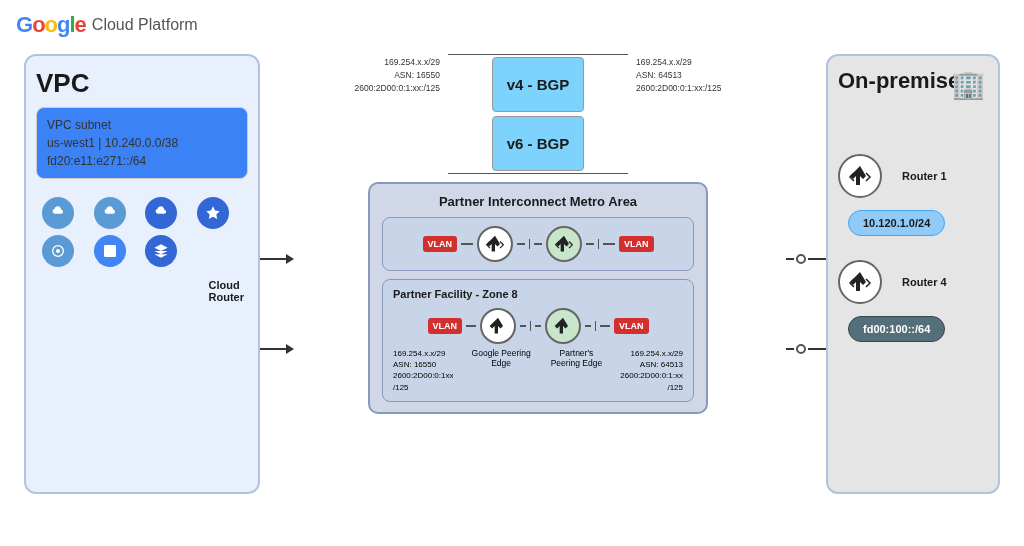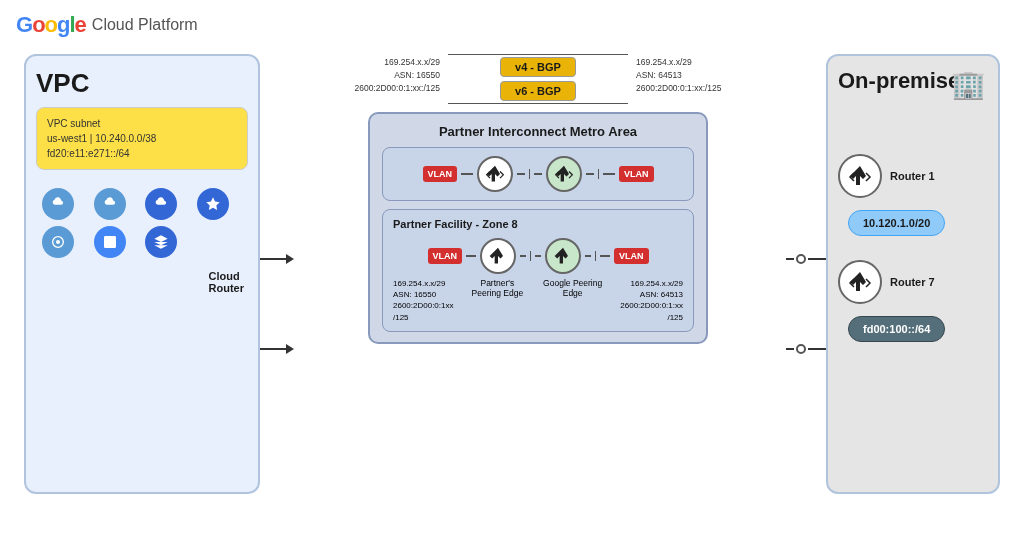--- a/index.html
+++ b/index.html
@@ -55,25 +55,25 @@
       position: relative;
       flex-shrink: 0;
     }
     .vpc-title {
       font-size: 26px;
       font-weight: 700;
       color: #1a1a1a;
       margin-bottom: 8px;
     }
     .vpc-subnet-box {
-      background: #fde047;
+      background: #3b82f6;
       border: 1px solid #ccc;
       border-radius: 8px;
       padding: 8px 10px;
-      font-size: 10px;
+      font-size: 12px;
       line-height: 1.5;
       color: #333;
       margin-bottom: 12px;
     }
     .icons-grid {
       display: grid;
       grid-template-columns: repeat(4, 1fr);
       gap: 6px;
       margin-bottom: 8px;
       padding: 0 2px;
@@ -96,25 +96,25 @@
       background: #3367d6;
     }
     .cloud-router-label {
       font-size: 11px;
       font-weight: 600;
       text-align: left;
       color: #1a1a1a;
       margin-top: 4px;
     }
     .bgp-box {
-      background: #eab308;
+      background: #7dd3fc;
       border: 1px solid #999;
       border-radius: 4px;
-      padding: 3px 14px;
-      font-size: 11px;
+      padding: 18px 14px;
+      font-size: 15px;
       font-weight: 600;
       color: #1a1a1a;
       white-space: nowrap;
     }
 
     
     .metro-area {
       background: #d0d8e8;
       border: 2px solid #8899bb;
       border-radius: 10px;
@@ -197,21 +197,21 @@
       position: absolute;
       top: 12px;
       right: 12px;
       font-size: 28px;
       color: #555;
     }
 
     .router-row {
       display: flex;
       align-items: center;
-      gap: 8px;
+      gap: 20px;
       margin-bottom: 12px;
     }
     .router-circle {
       width: 44px;
       height: 44px;
       border-radius: 50%;
       border: 2px solid #666;
       background: #fff;
       display: flex;
       align-items: center;
@@ -468,22 +468,22 @@
           </div>
 
           <div style="display:flex; justify-content:space-between; margin-top:4px; font-size:8px;">
             <div style="max-width:100px; line-height:1.4;">
               <span>169.254.x.x/29</span><br>
               <span>ASN: 16550</span><br>
               <span>2600:2D00:0:1xx</span><br>
               <span>/125</span>
             </div>
             <div style="display:flex; gap:20px; font-size:8.5px; text-align:center;">
+              <div>Google Peering<br>Edge</div>
               <div>Partner's<br>Peering Edge</div>
-              <div>Google Peering<br>Edge</div>
             </div>
             <div style="max-width:100px; line-height:1.4; text-align:right;">
               <span>169.254.x.x/29</span><br>
               <span>ASN: 64513</span><br>
               <span>2600:2D00:0:1:xx</span><br>
               <span>/125</span>
             </div>
           </div>
         </div>
       </div>
@@ -513,32 +513,32 @@
             <svg width="24" height="24" viewBox="0 0 24 24">
                 <path d="M12 2L2 12l3 3 3-3v9h4v-9l3 3 3-3L12 2z" fill="#222"></path>
                 <path d="M6 9l-4 4 4 4" fill="none" stroke="#222" stroke-width="1.5"></path>
                 <path d="M18 9l4 4-4 4" fill="none" stroke="#222" stroke-width="1.5"></path>
               </svg>
           </div>
           <div class="router-label">Router 1</div>
         </div>
 
         <div style="margin-left:10px; margin-bottom:16px;">
-          <div class="subnet-badge">10.120.1.0/20</div>
+          <div class="subnet-badge">10.120.1.0/24</div>
         </div>
 
         <div class="router-row">
           <div class="router-circle">
             <svg width="24" height="24" viewBox="0 0 24 24">
                 <path d="M12 2L2 12l3 3 3-3v9h4v-9l3 3 3-3L12 2z" fill="#222"></path>
                 <path d="M6 9l-4 4 4 4" fill="none" stroke="#222" stroke-width="1.5"></path>
                 <path d="M18 9l4 4-4 4" fill="none" stroke="#222" stroke-width="1.5"></path>
               </svg>
           </div>
-          <div class="router-label">Router 7</div>
+          <div class="router-label">Router 4</div>
         </div>
 
         <div style="margin-left:10px;">
           <div class="subnet-badge dark">fd00:100::/64</div>
         </div>
       </div>
     </div>
 
   </div>
 </div>

